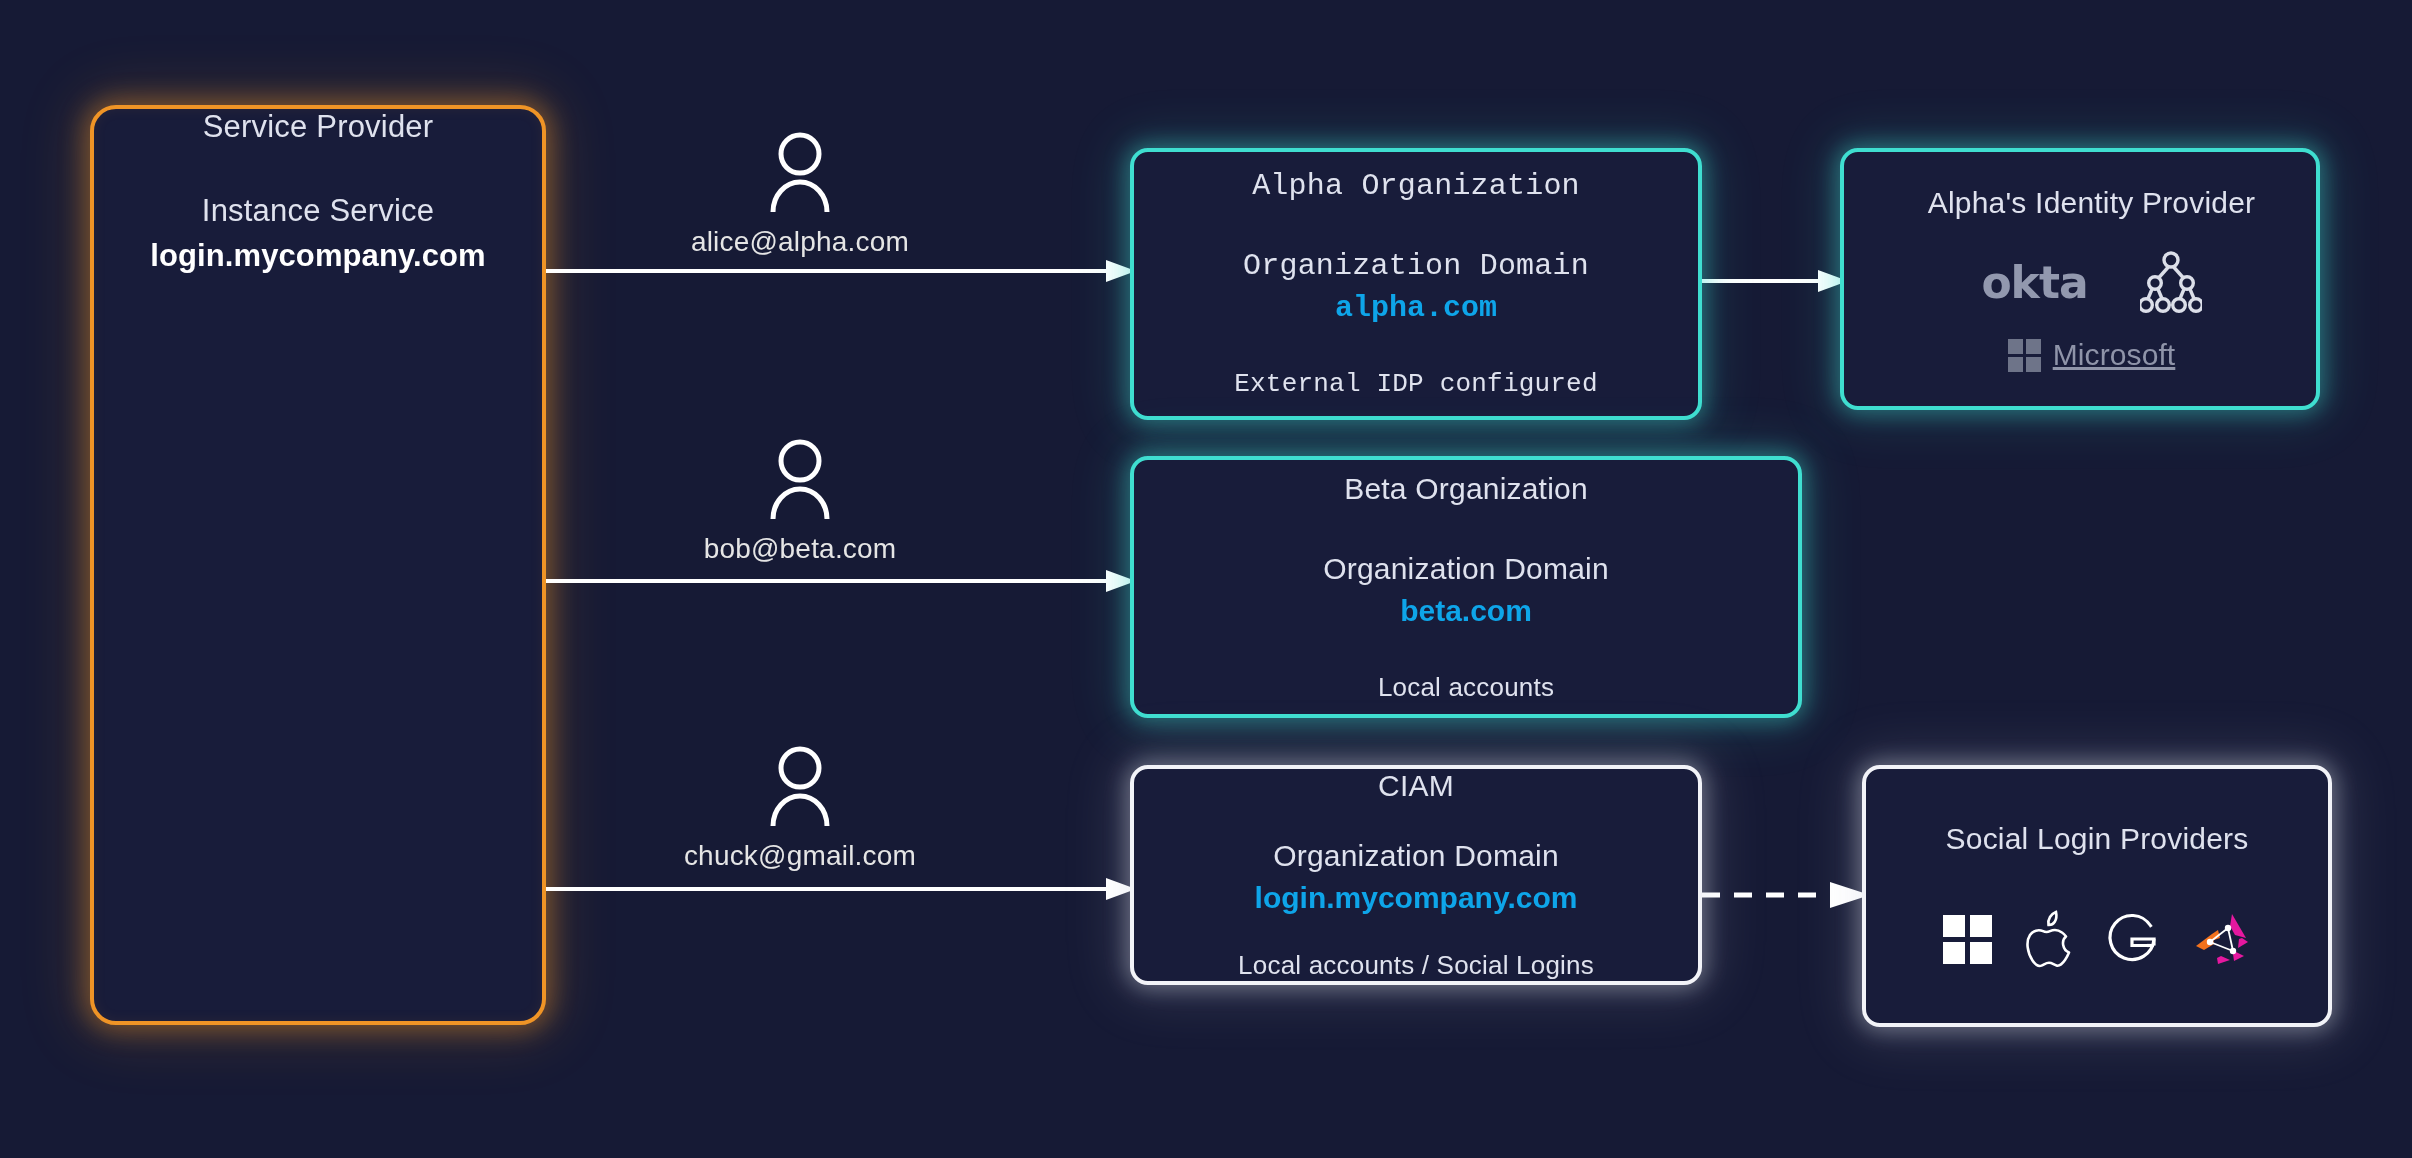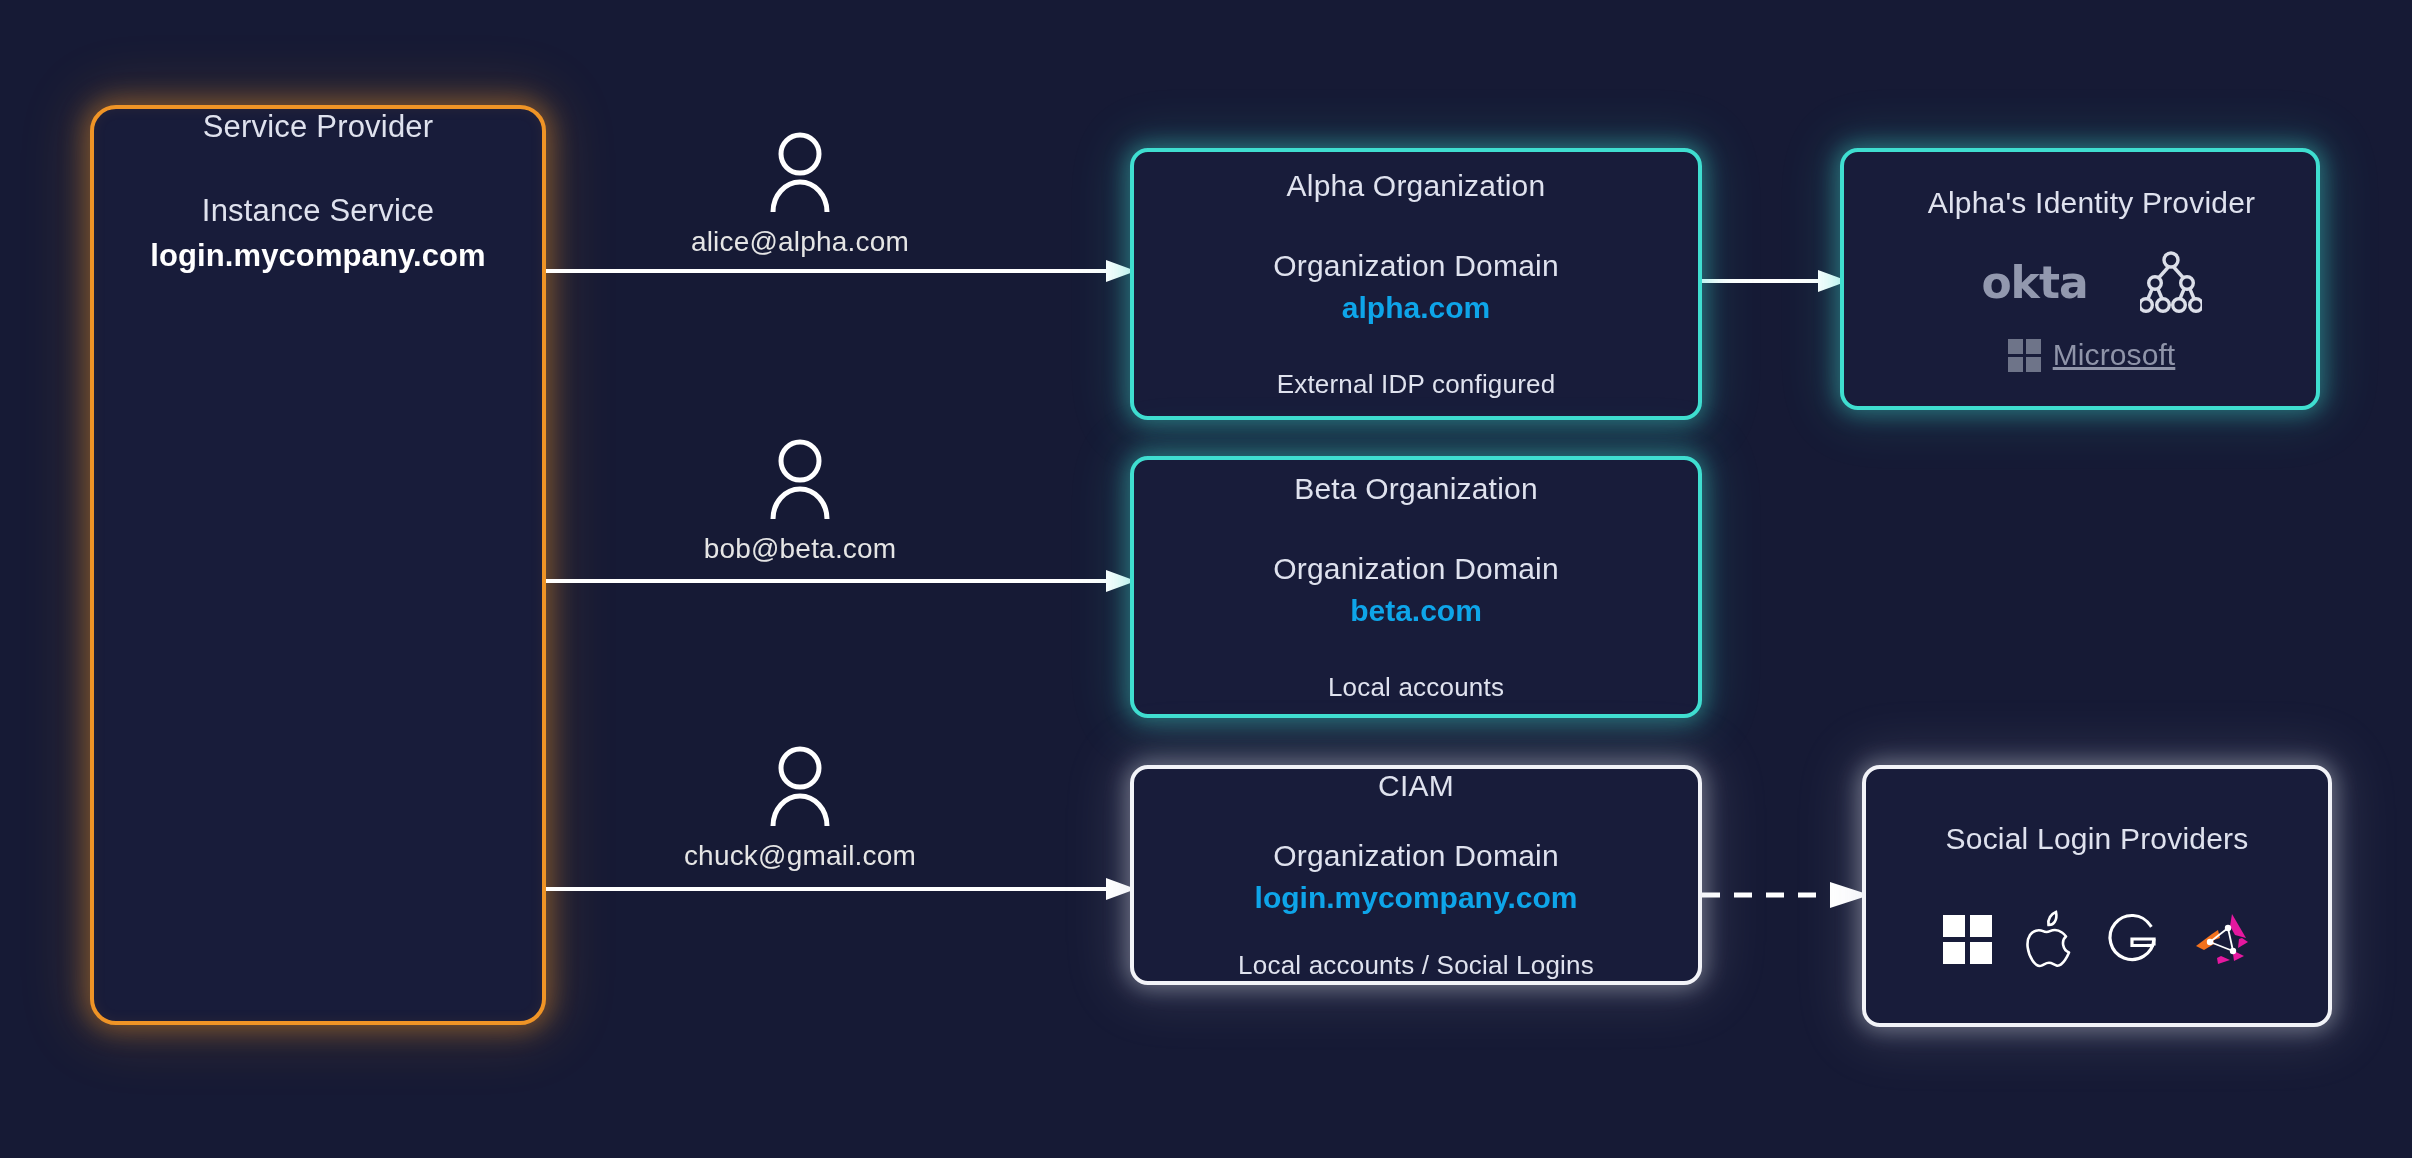--- a/index.html
+++ b/index.html
@@ -105,22 +105,22 @@
   .card-note {
     font-size: 26px;
     font-weight: 400;
     color: #dfe2ee;
     letter-spacing: .2px;
   }
   .gap-lg { height: 46px; }
   .gap-md { height: 44px; }
 
   
-  #card-alpha { left: 1130px; top: 148px;  width: 572px; height: 272px; }
-  #card-beta  { left: 1130px; top: 456px;  width: 572px; height: 262px; }
+  #card-alpha { left: 1130px; top: 148px;  width: 572px; height: 272px; font-family: Liberation Mono, monospace; }
+  #card-beta  { left: 1130px; top: 456px;  width: 672px; height: 262px; }
   #card-ciam  { left: 1130px; top: 765px;  width: 572px; height: 220px; }
   #card-idp   { left: 1840px; top: 148px;  width: 480px; height: 262px; padding-left: 23px; }
   #card-social{ left: 1862px; top: 765px;  width: 470px; height: 262px; }
 
   
   .user-group {
     position: absolute;
     width: 300px;
     display: flex;
     flex-direction: column;

